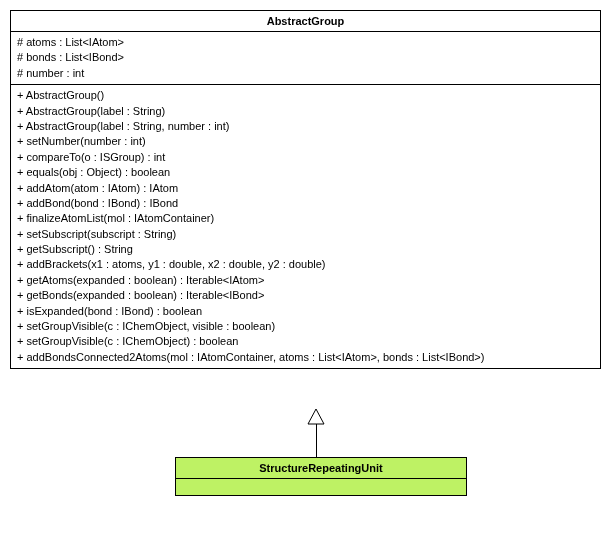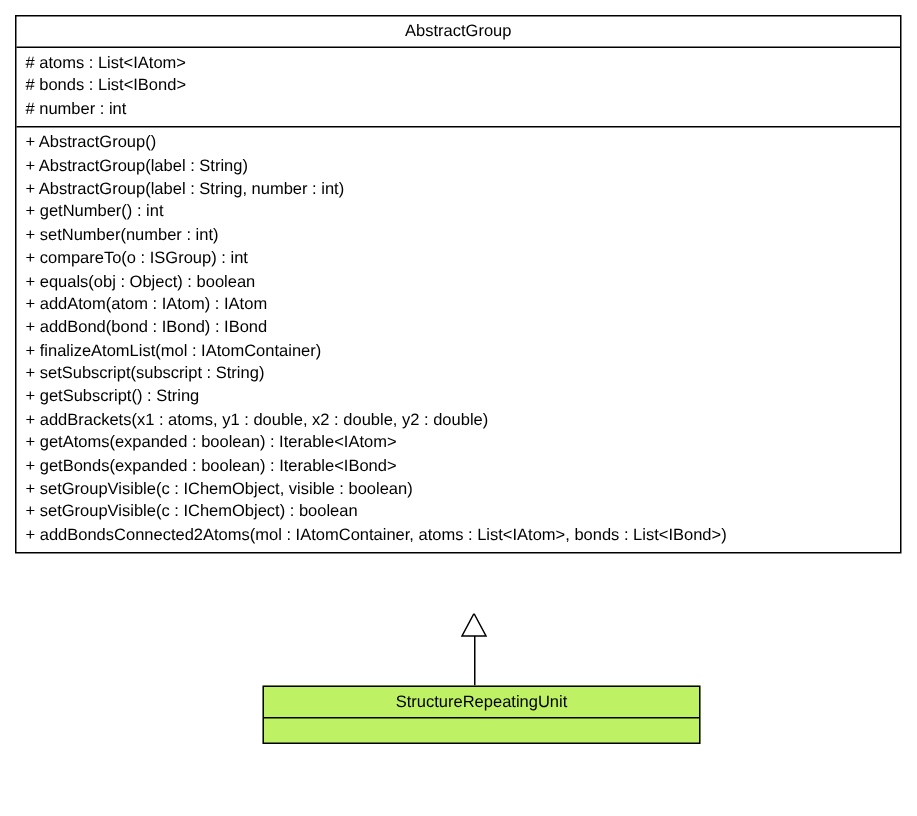--- a/index.html
+++ b/index.html
@@ -1,20 +1,20 @@
 <!DOCTYPE html>
 <html><head>
 <meta charset="utf-8">
 <style>
 body{margin:0;padding:10px;font-family:Arial,sans-serif;font-size:11px;background:#fff}
 .uml-class{border:1px solid #000;background:#fff}
 .uml-class.child{background:#bef264}
 .section{border-bottom:1px solid #000;padding:3px 6px}
 .section:last-child{border-bottom:none}
-.title{text-align:center;font-weight:normal;padding:4px}
+.title{text-align:center;font-weight:bold;padding:4px}
 .row{white-space:nowrap;line-height:1.4}
 .container{position:relative;width:591px;height:524px}
 .parent{position:absolute;top:0;left:0;width:589px}
 .child-box{position:absolute;top:447px;left:165px;width:290px}
 .connector{position:absolute;top:399px;left:305px;width:2px;height:48px;display:flex;flex-direction:column;align-items:center}
 .line{width:1px;flex:1;background:#000}
 .tri{position:absolute;top:0;left:-8px}
 svg.tri-svg{display:block}
 </style>
 </head>
@@ -26,32 +26,32 @@
     <div class="section title">AbstractGroup</div>
     <div class="section" id="parent-fields">
         <div class="row"># atoms : List&lt;IAtom&gt;</div>
         <div class="row"># bonds : List&lt;IBond&gt;</div>
         <div class="row"># number : int</div>
       </div>
     <div class="section" id="parent-methods">
         <div class="row">+ AbstractGroup()</div>
         <div class="row">+ AbstractGroup(label : String)</div>
         <div class="row">+ AbstractGroup(label : String, number : int)</div>
-        <div class="row">+ getNumber() : int</div>
         <div class="row">+ setNumber(number : int)</div>
         <div class="row">+ compareTo(o : ISGroup) : int</div>
         <div class="row">+ equals(obj : Object) : boolean</div>
         <div class="row">+ addAtom(atom : IAtom) : IAtom</div>
         <div class="row">+ addBond(bond : IBond) : IBond</div>
         <div class="row">+ finalizeAtomList(mol : IAtomContainer)</div>
         <div class="row">+ setSubscript(subscript : String)</div>
         <div class="row">+ getSubscript() : String</div>
         <div class="row">+ addBrackets(x1 : atoms, y1 : double, x2 : double, y2 : double)</div>
         <div class="row">+ getAtoms(expanded : boolean) : Iterable&lt;IAtom&gt;</div>
         <div class="row">+ getBonds(expanded : boolean) : Iterable&lt;IBond&gt;</div>
+        <div class="row">+ isExpanded(bond : IBond) : boolean</div>
         <div class="row">+ setGroupVisible(c : IChemObject, visible : boolean)</div>
         <div class="row">+ setGroupVisible(c : IChemObject) : boolean</div>
         <div class="row">+ addBondsConnected2Atoms(mol : IAtomContainer, atoms : List&lt;IAtom&gt;, bonds : List&lt;IBond&gt;)</div>
       </div>
   </div>
 
   <div class="connector">
     <div class="tri">
       <svg class="tri-svg" width="18" height="16">
         <polygon points="9,0 17,15 1,15" fill="#fff" stroke="#000" stroke-width="1"></polygon>

